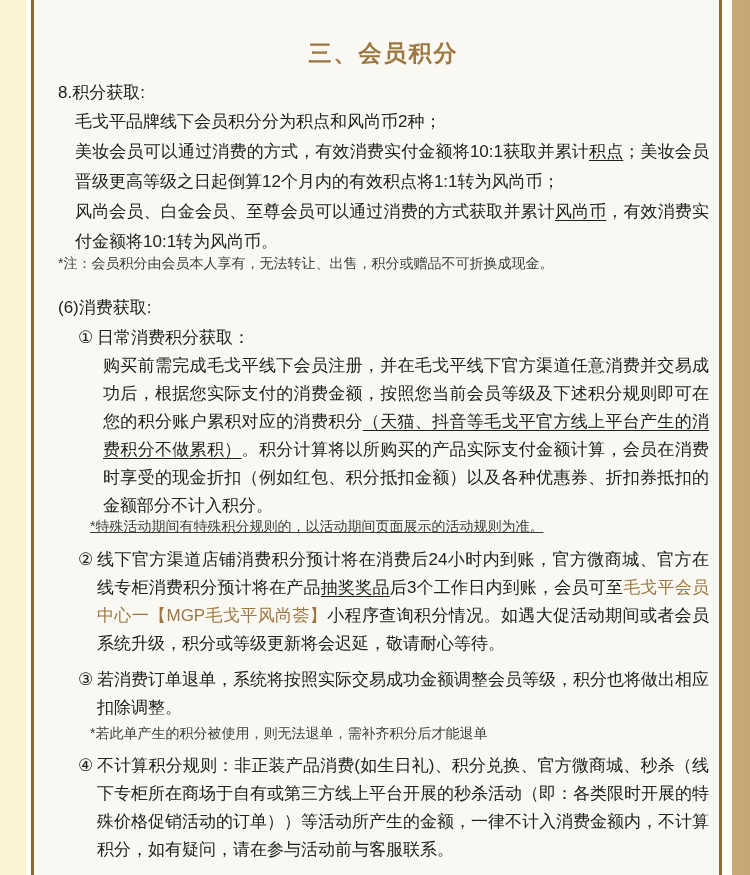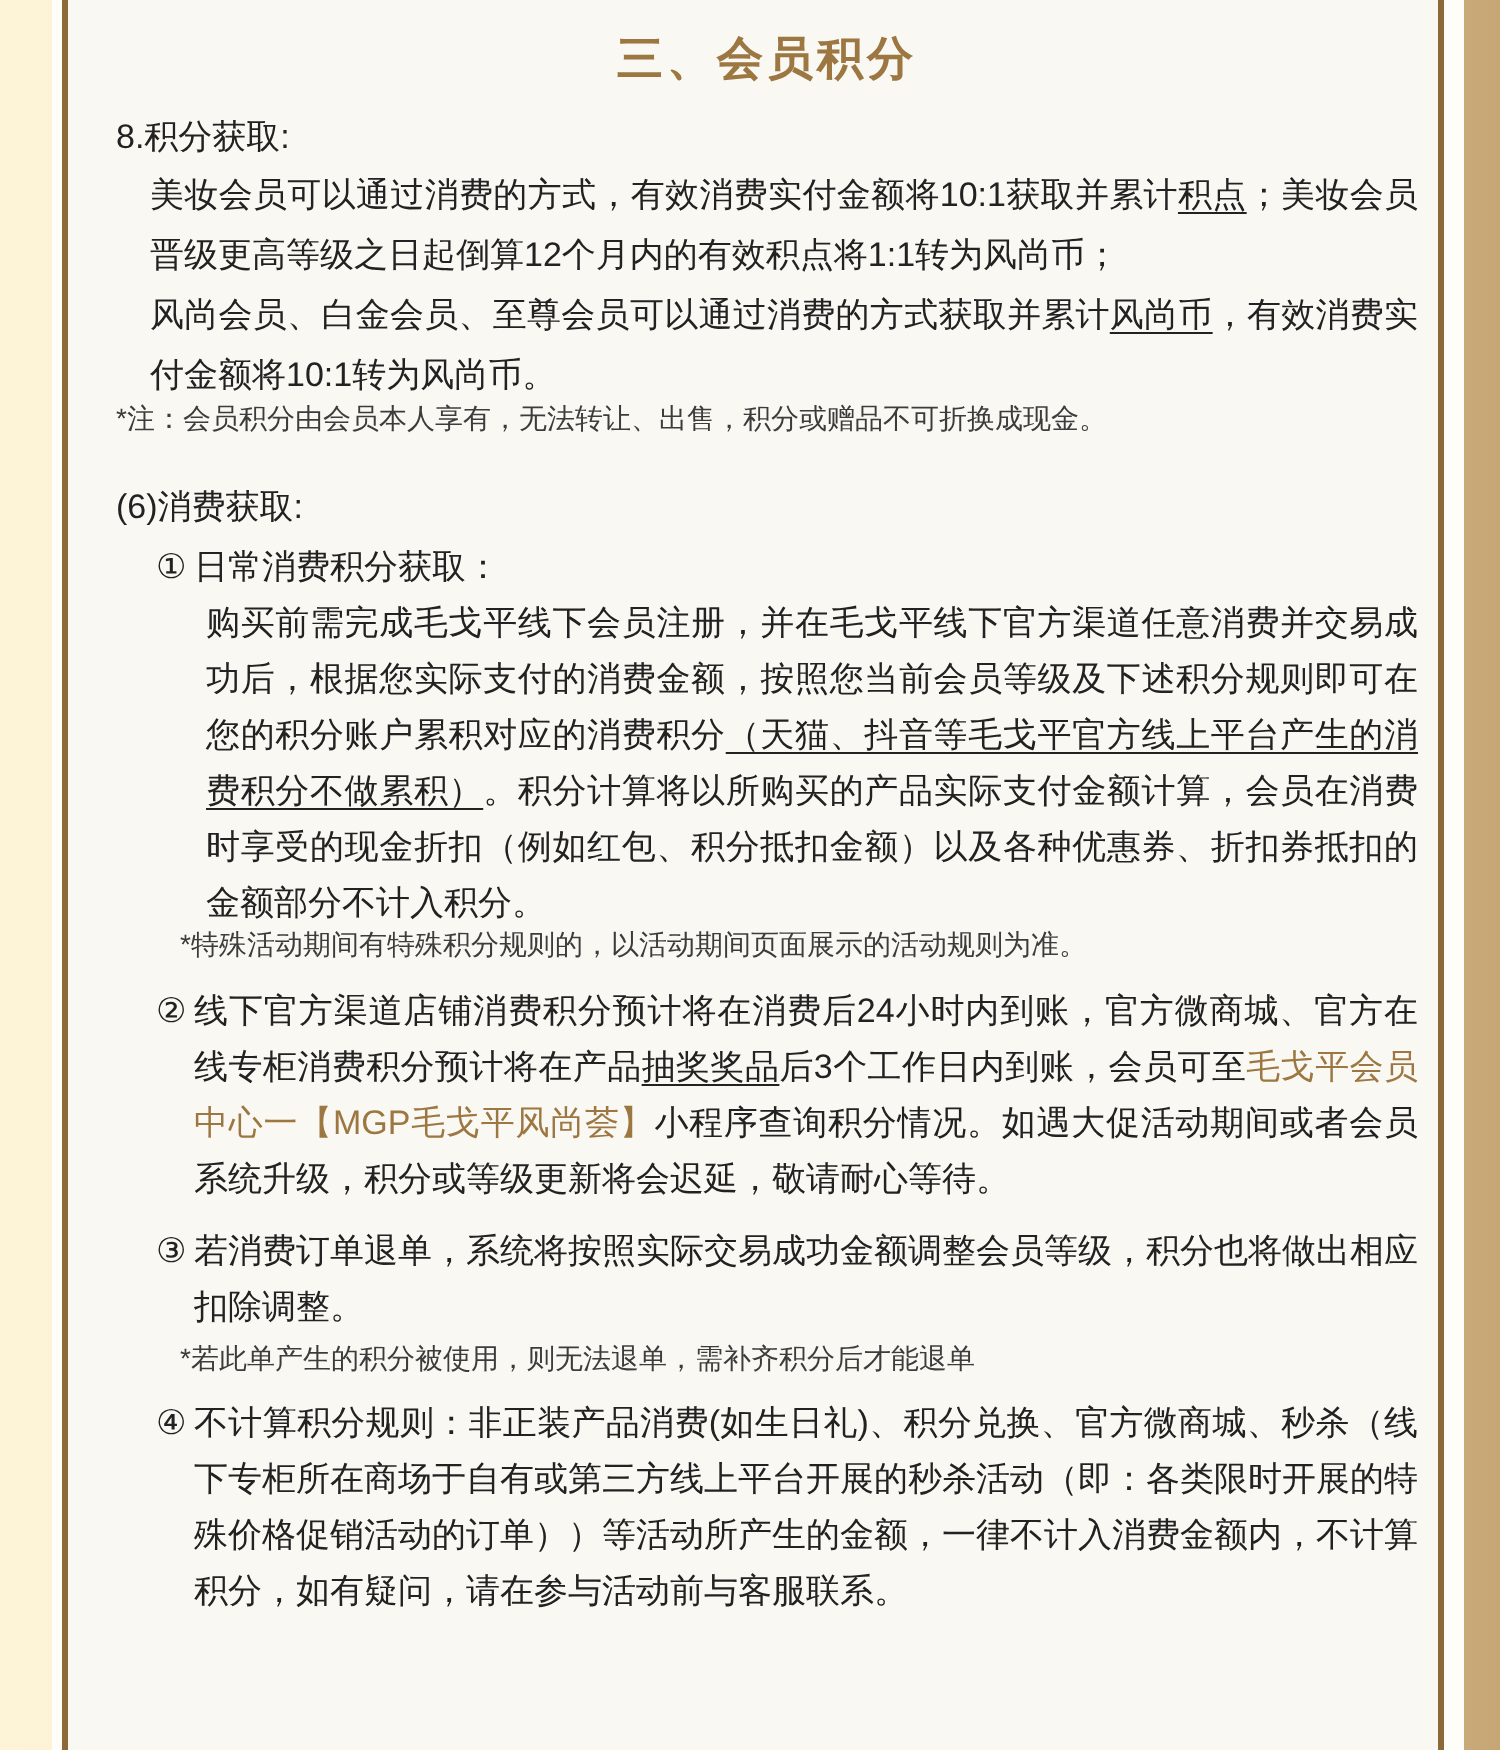--- a/index.html
+++ b/index.html
@@ -30,21 +30,21 @@
     border-left:3px solid var(--border);
     border-right:3px solid var(--border);
     background:var(--content);
     padding:0 10px 0 24px;
     color:var(--text);
     font-size:17px;
     line-height:28px;
     font-weight:500;
   }
   .title{
-    padding-top:12px;
+    padding-top:36px;
     font-size:23px;
     line-height:34px;
     font-weight:600;
     letter-spacing:2px;
     text-align:center;
     color:var(--gold);
   }
   .h1{margin-top:9px;}
   .intro p{
     margin-left:17px;
@@ -66,40 +66,41 @@
   }
   .marker{
     position:absolute;
     left:0;top:0;
     line-height:28px;
   }
   .para{text-align:justify;}
   .indent1{margin-left:6px;}
   .item-note{margin-left:-7px;}
   .item-1{margin-top:2px;}
-  .item-1 .item-note{margin-top:-4px;}
+  .item-1 .item-note{margin-top:-4px;text-decoration:underline;}
   .item-2{margin-top:10px;}
   .item-2 .item-note{margin-top:1px;}
   .item-3{margin-top:8px;}
   .item-3 .item-note{margin-top:1px;}
   .item-4{margin-top:9px;}
   .u{text-decoration:underline;text-decoration-thickness:1px;text-underline-offset:3px;}
   .gold{color:var(--gold);}
 </style>
 </head>
 <body>
 
 <div class="card">
   <div class="frame">
 
     <h1 class="title">三、会员积分</h1>
 
     <div class="h1">8.积分获取:</div>
 
     <div class="intro">
+      <p><span>毛戈平品牌线下会员积分分为积点和风尚币2种；</span></p>
       <p><span>美妆会员可以通过消费的方式，有效消费实付金额将10:1获取并累计</span><span class="u">积点</span><span>；美妆会员晋级更高等级之日起倒算12个月内的有效积点将1:1转为风尚币；</span></p>
       <p><span>风尚会员、白金会员、至尊会员可以通过消费的方式获取并累计</span><span class="u">风尚币</span><span>，有效消费实付金额将10:1转为风尚币。</span></p>
     </div>
 
     <div class="note note-top">*注：会员积分由会员本人享有，无法转让、出售，积分或赠品不可折换成现金。</div>
 
     <div class="h2">(6)消费获取:</div>
 
     <div class="item item-1">
       <span class="marker">①</span>

